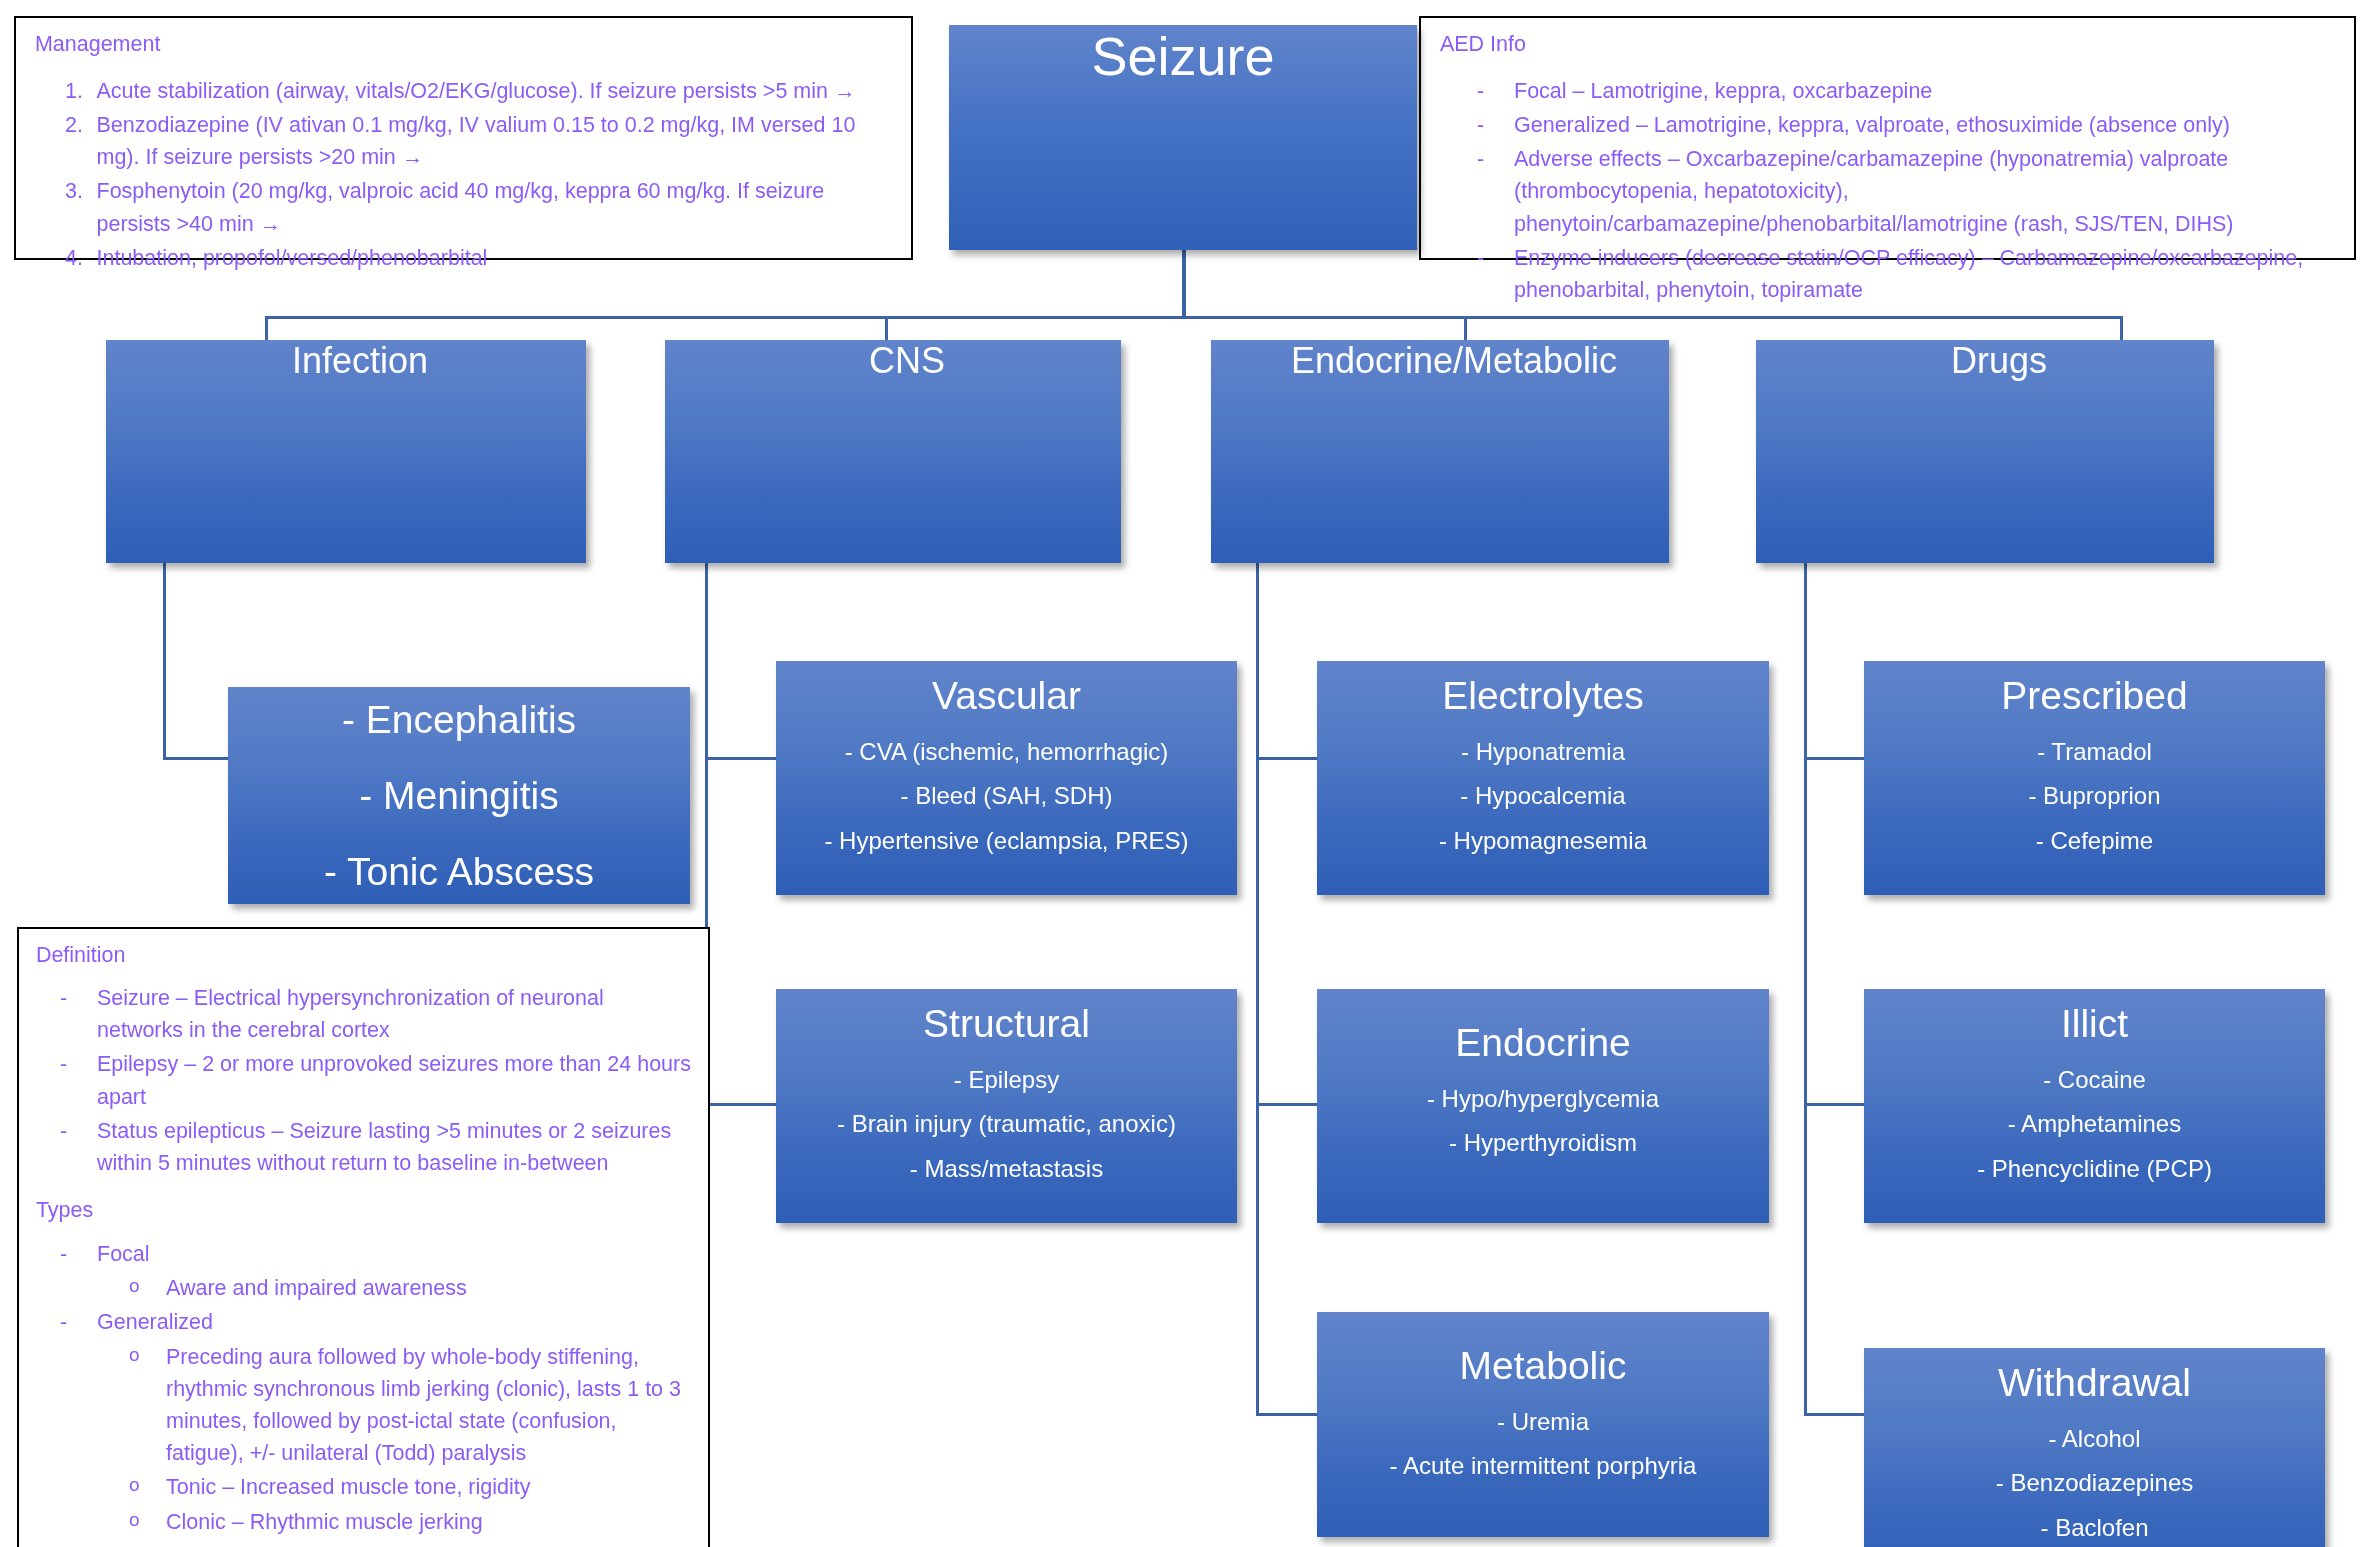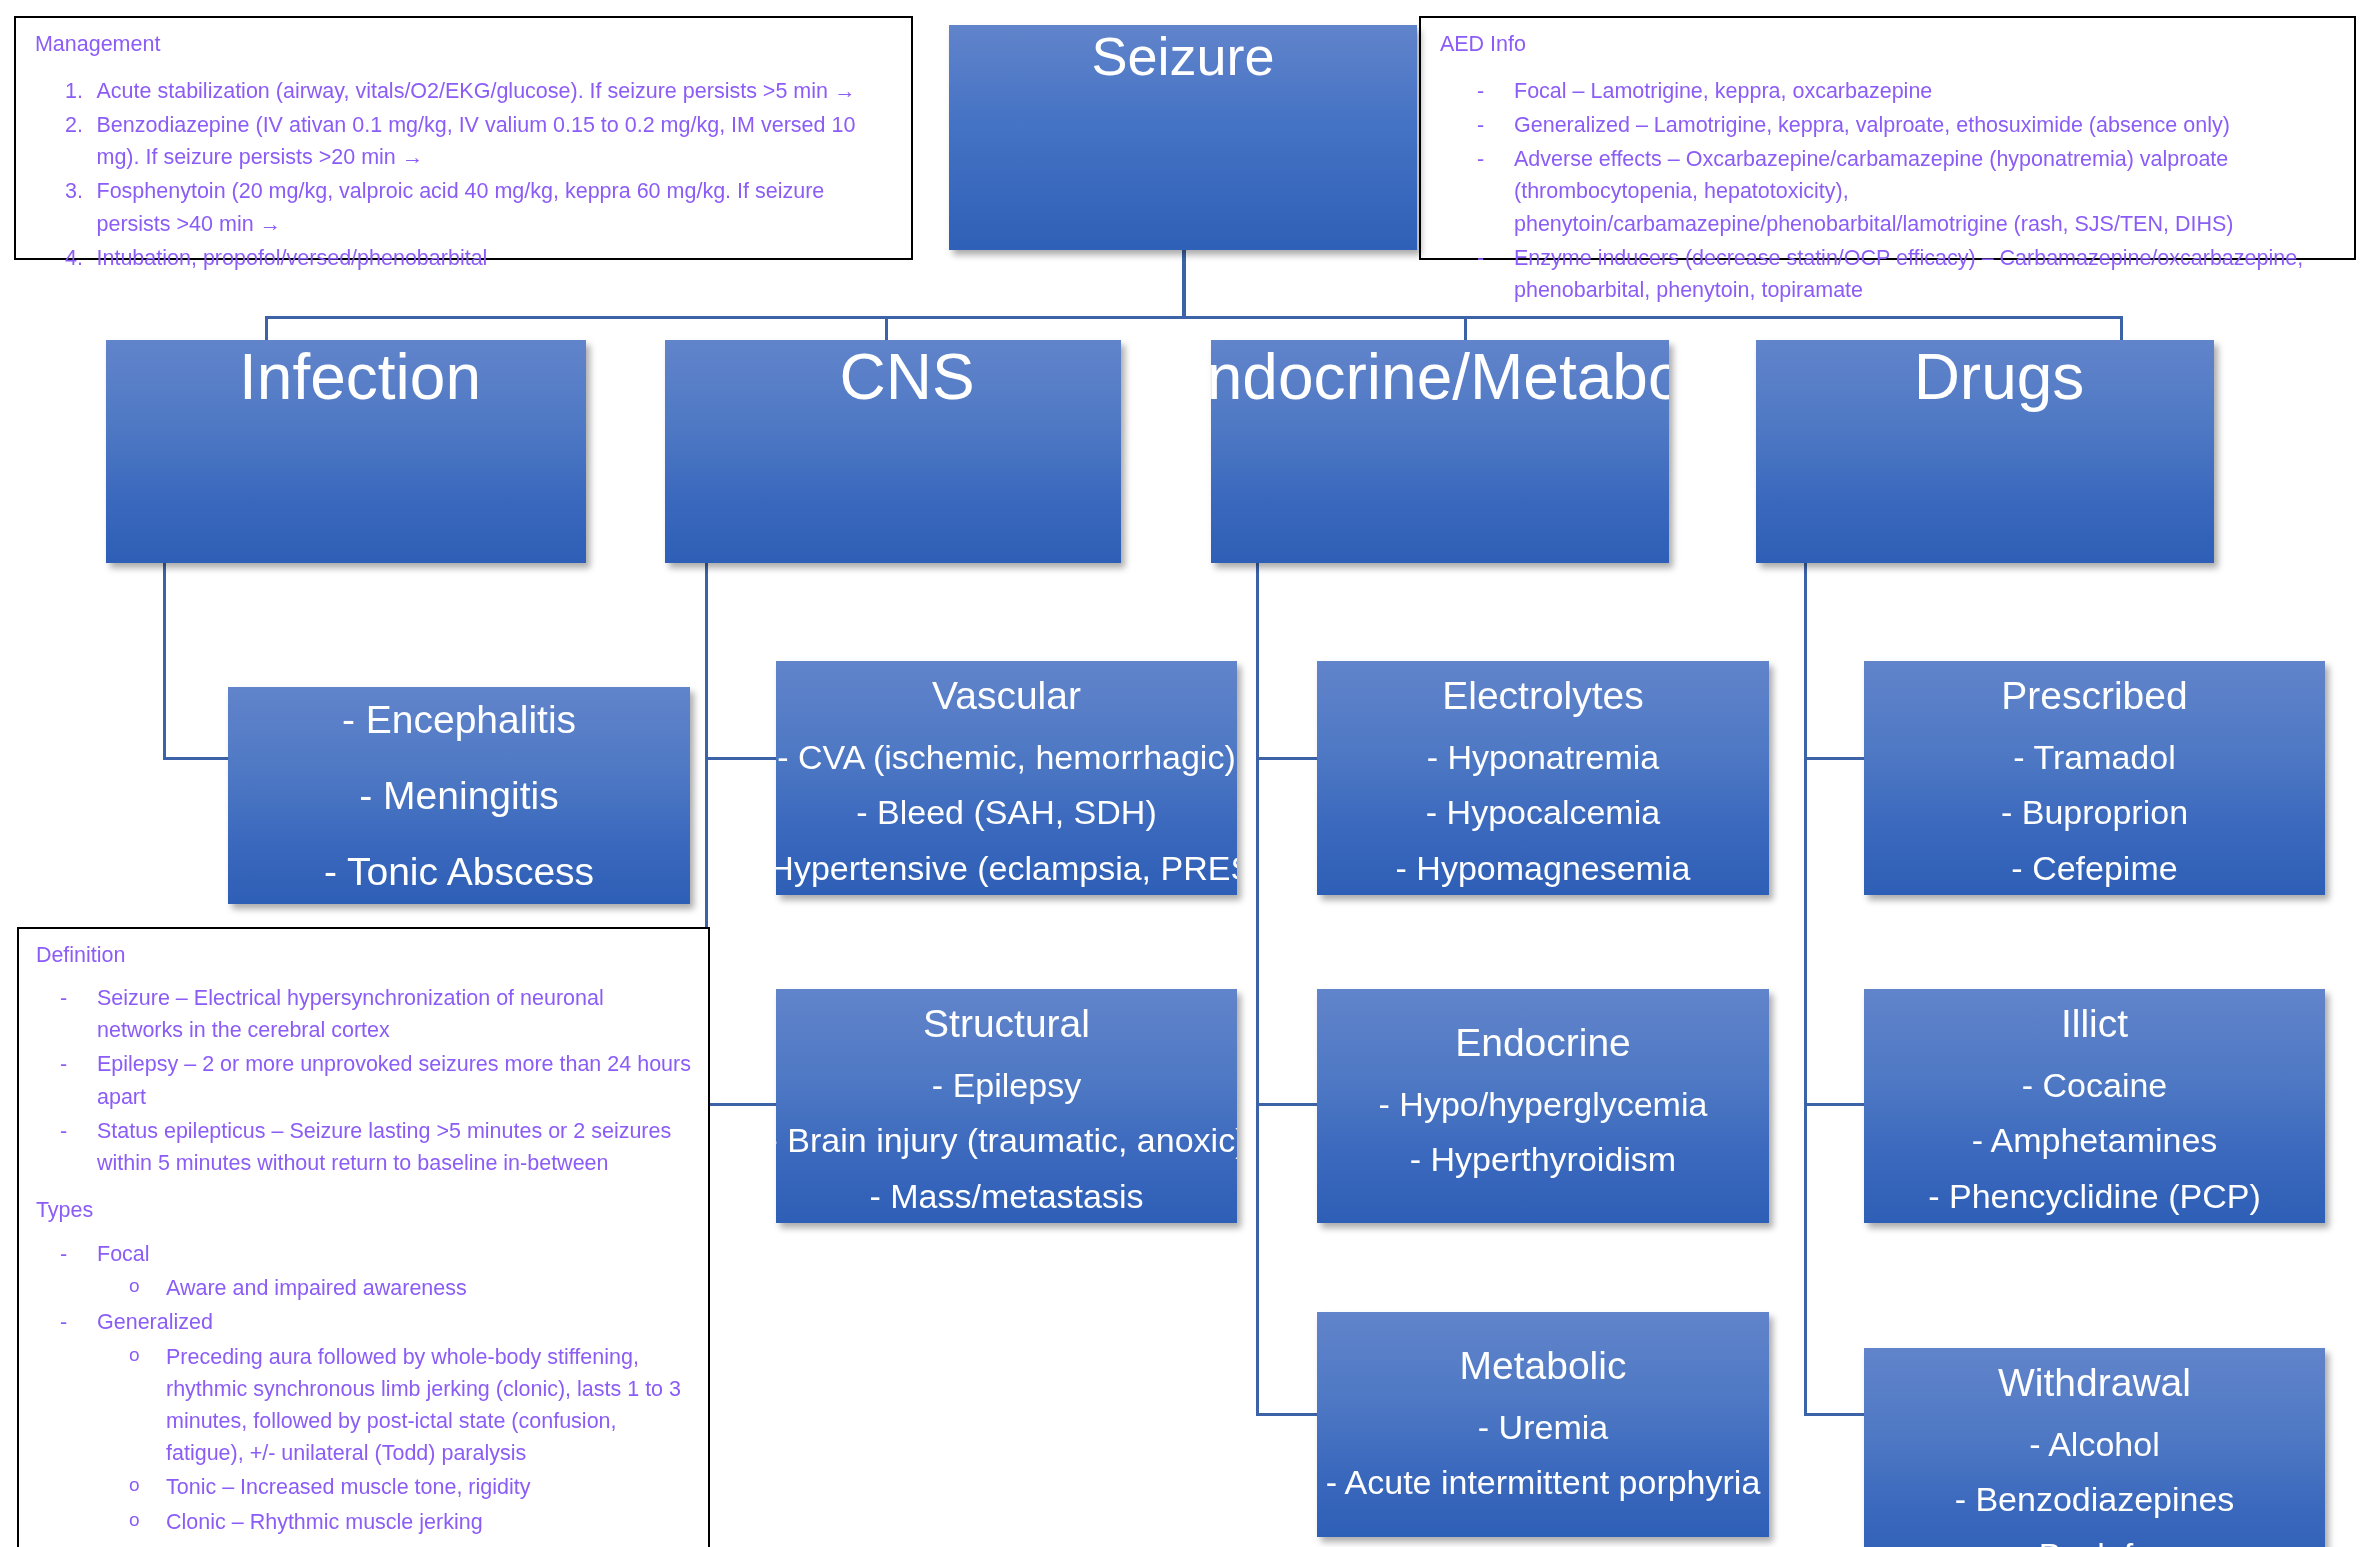--- a/index.html
+++ b/index.html
@@ -102,33 +102,33 @@
     white-space:nowrap;
   }
 
   
   .node.root{
     background:linear-gradient(180deg,#6184cb 0%,#4472c4 45%,#2f60b7 100%);
   }
   .node.root .node-title{font-size:54px;}
 
   
-  .node.cat .node-title{font-size:64px;margin-left:28px;}
+  .node.cat .node-title{font-size:36px;margin-left:28px;}
 
   
   .node.detail{
     justify-content:flex-start;
     padding-top:13px;
   }
   .node.detail .node-title{
     font-size:39px;
     margin-bottom:11.2px;
   }
   .node.detail .node-line{
-    font-size:34px;
+    font-size:24px;
     margin:8.4px 0;
   }
   .node.detail.no-title{
     justify-content:center;
     padding-top:0;
   }
   .node.detail.no-title .node-line{
     font-size:39px;
     margin:16px 0;
   }

